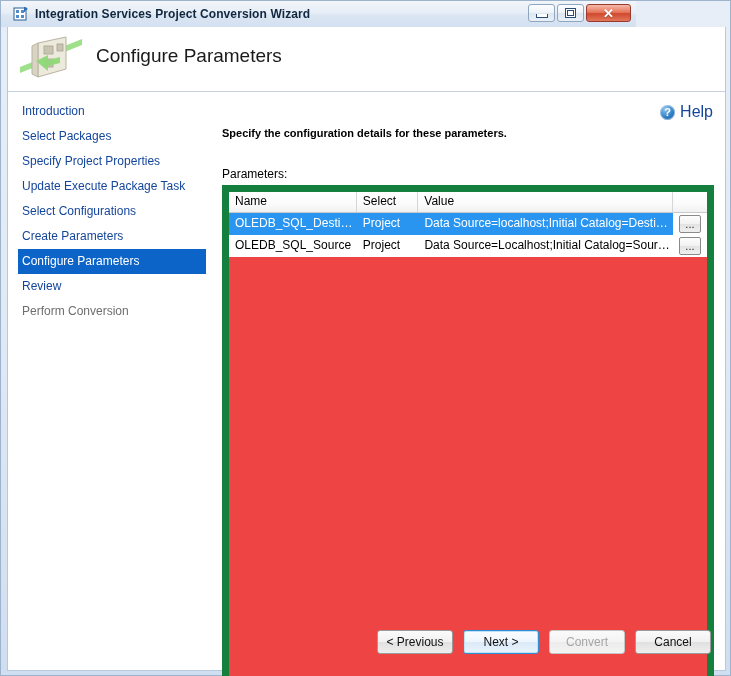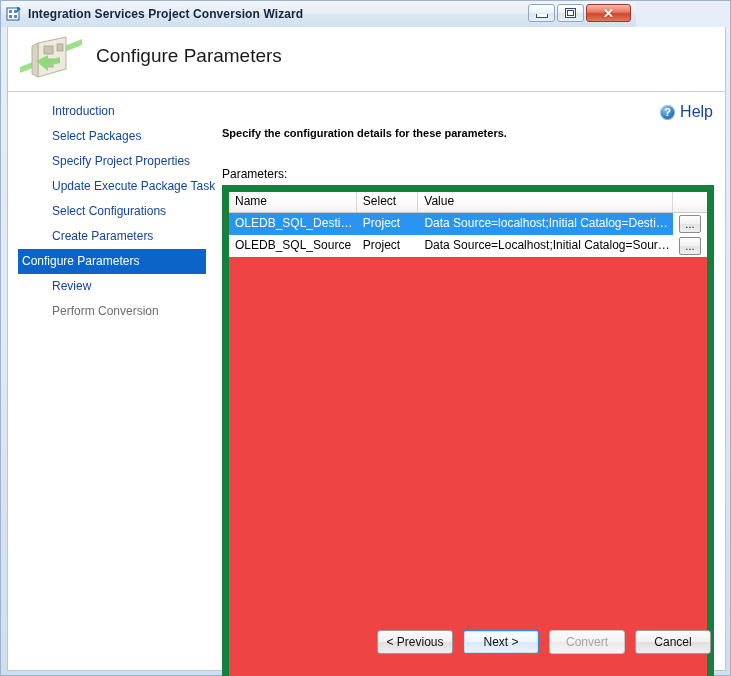--- a/index.html
+++ b/index.html
@@ -30,21 +30,21 @@
 
   
   .titlebar {
     position: absolute;
     left: 0; top: 0;
     width: 635px;
     height: 26px;
     box-sizing: border-box;
     display: flex;
     align-items: center;
-    padding-left: 5px;
+    padding-left: 12px;
     background: linear-gradient(180deg,#f2f5fa 0%, #e7eef7 45%, #dbe6f3 55%, #d3e0f0 100%);
   }
   .title-icon {
     width: 16px; height: 16px;
     margin-right: 6px;
     position: relative;
     flex: 0 0 auto;
   }
   .title-text {
     font-size: 12px;
@@ -170,26 +170,25 @@
 
   
   .sidebar {
     position: absolute;
     left: 0; top: 72px;
     width: 205px;
   }
   .side-item {
     height: 25px;
     line-height: 25px;
-    padding-left: 28px;
+    padding-left: 14px;
     color: #13459b;
     font-size: 12px;
     white-space: nowrap;
     box-sizing: border-box;
-    margin-left: 16px;
   }
   .side-item.active {
     background: #0d64c8;
     color: #ffffff;
     margin-left: 10px;
     padding-left: 4px;
     width: 188px;
   }
   .side-item.disabled {
     color: #6e6e6e;

